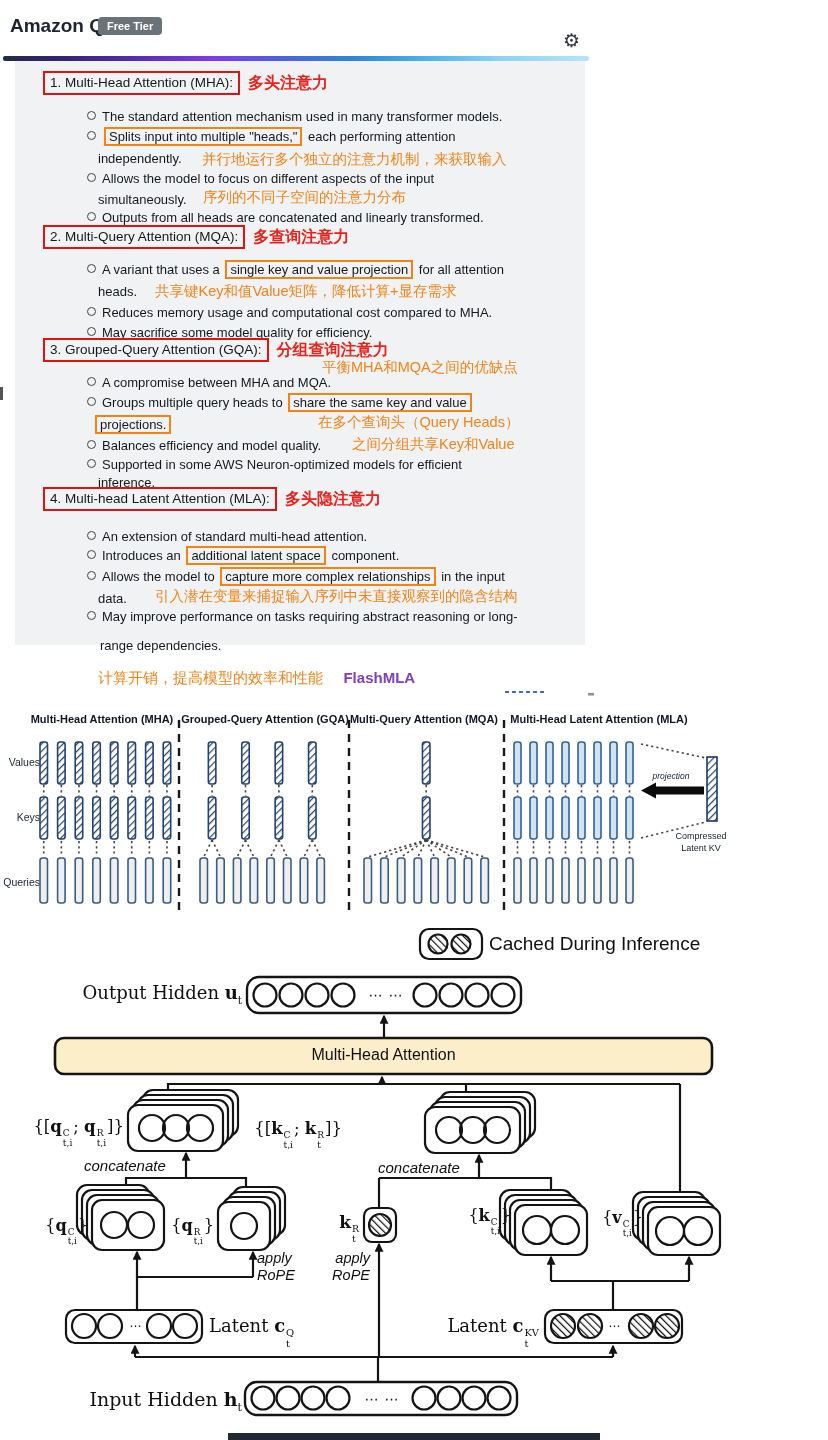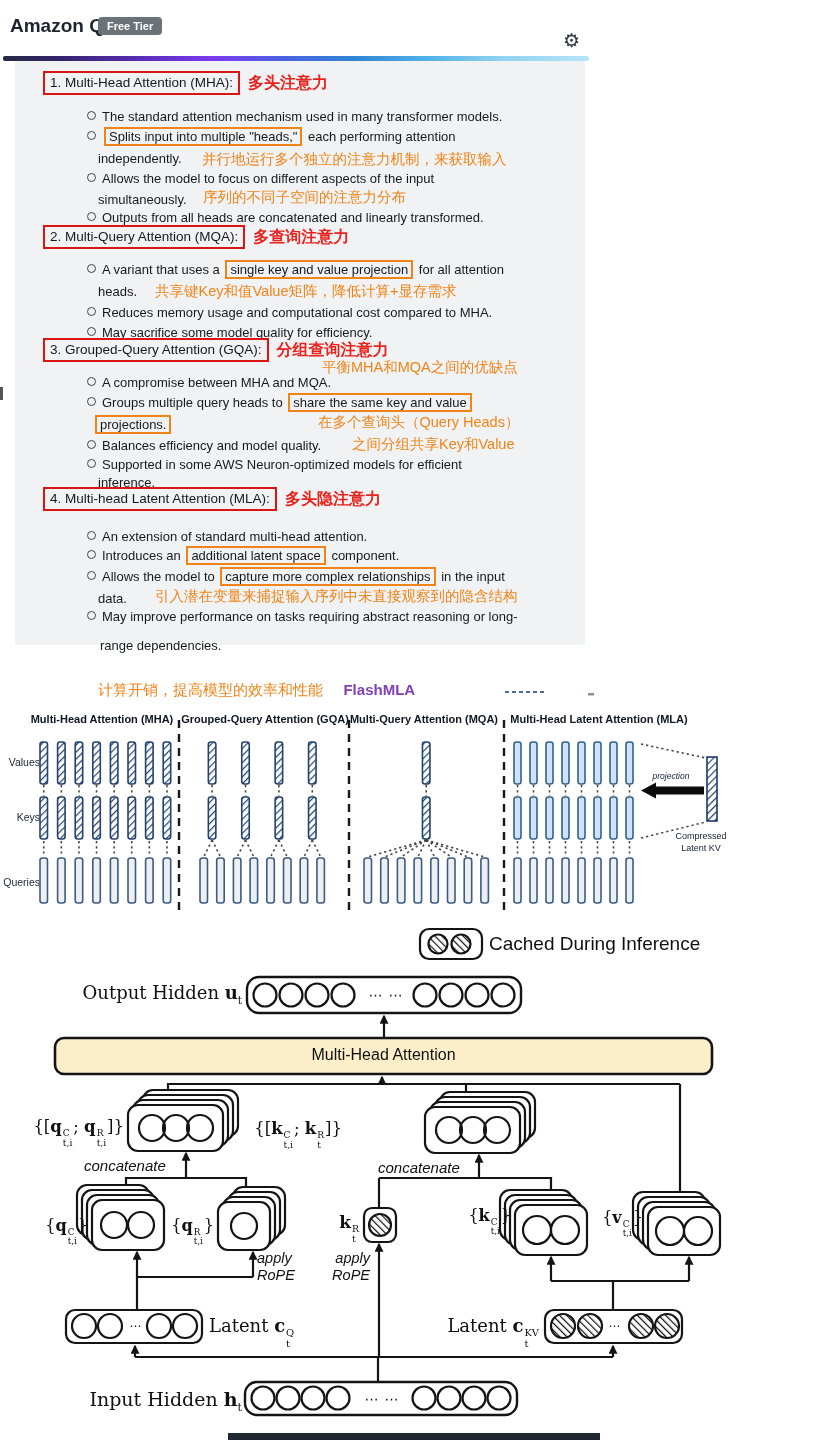--- a/index.html
+++ b/index.html
@@ -86,21 +86,21 @@
     <span class="hbox">4. Multi-head Latent Attention (MLA):</span>
     <span class="hcn">多头隐注意力</span>
   </div>
   <div class="abs bl" style="left:87px;top:528px;"><span class="mk"></span><span>An extension of standard multi-head attention.</span></div>
   <div class="abs bl" style="left:87px;top:547px;"><span class="mk"></span><span>Introduces an </span><span class="hl">additional latent space</span><span> component.</span></div>
   <div class="abs bl" style="left:87px;top:568px;"><span class="mk"></span><span>Allows the model to </span><span class="hl">capture more complex relationships</span><span> in the input</span></div>
   <div class="abs bl" style="left:98px;top:590px;"><span>data.</span></div>
   <div class="abs oann" style="left:155px;top:587px;">引入潜在变量来捕捉输入序列中未直接观察到的隐含结构</div>
   <div class="abs bl" style="left:87px;top:608px;"><span class="mk"></span><span>May improve performance on tasks requiring abstract reasoning or long-</span></div>
   <div class="abs bl" style="left:100px;top:627px;margin-top:10px;"><span>range dependencies.</span></div>
-  <div class="abs" style="left:98px;top:669px;margin-top:12px;">
+  <div class="abs" style="left:98px;top:669px;">
     <span class="oann" style="font-size:15px;">计算开销，提高模型的效率和性能</span>
     <span class="flash">FlashMLA</span>
   </div>
 
   <svg id="cmp" class="abs" style="left:0;top:688px;" width="740" height="234" viewBox="0 688 740 234">
     <defs>
       <pattern id="hb" width="5" height="5" patternUnits="userSpaceOnUse" patternTransform="rotate(45)">
         <rect width="5" height="5" fill="#ffffff"></rect>
         <line x1="0" y1="0" x2="0" y2="5" stroke="#24426e" stroke-width="2.4"></line>
       </pattern>

